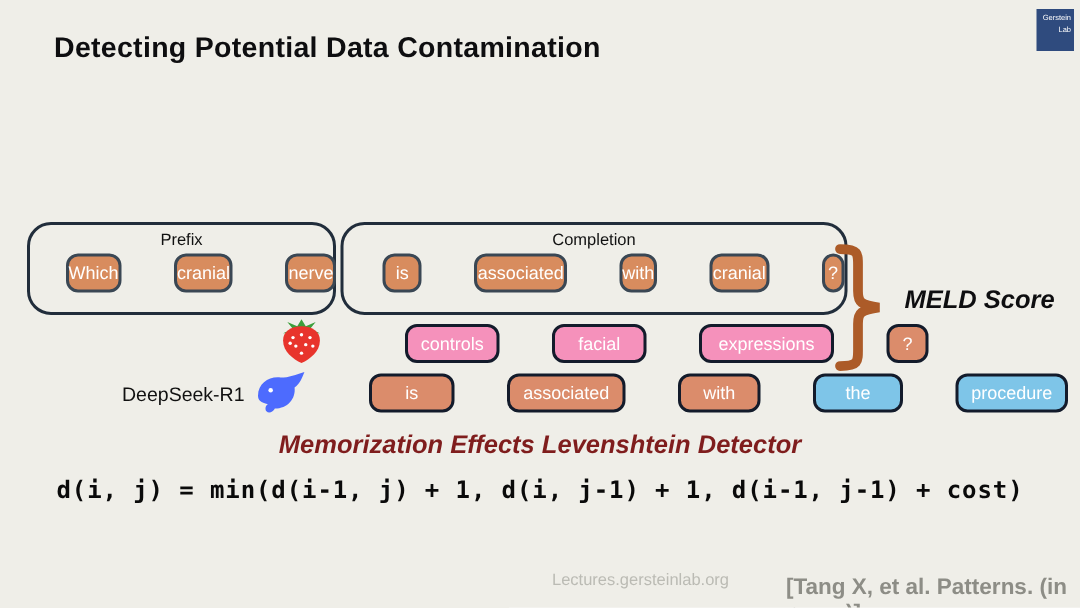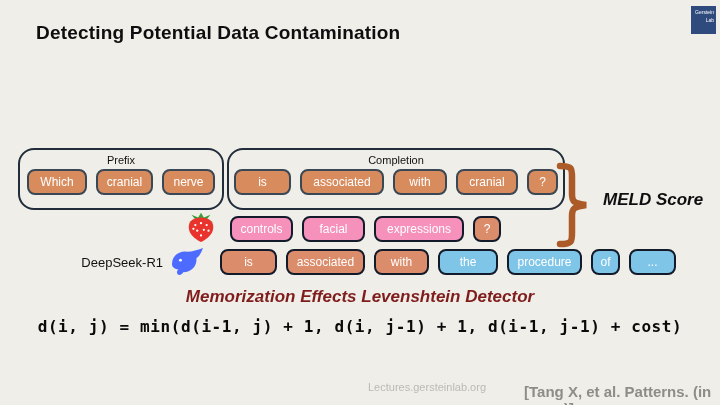--- a/index.html
+++ b/index.html
@@ -11,37 +11,37 @@
   .badge{position:absolute;top:6px;right:4px;width:25px;height:28px;background:#2F4B7E;color:#fff;
          font-size:5px;line-height:1.5;text-align:right;box-sizing:border-box;padding:3px 2px;}
 
   .group-box{position:absolute;border:2.5px solid #212D3B;border-radius:16px;box-sizing:border-box;height:62px;}
   #prefix-box{left:18px;top:148px;width:206px;}
   #completion-box{left:227px;top:148px;width:338px;}
   .group-label{text-align:center;font-size:11px;color:#111;margin-top:4px;}
   .token-row{display:flex;justify-content:center;gap:9px;margin-top:3px;}
 
   .token{display:flex;align-items:center;justify-content:center;color:#fff;font-size:12px;
-         border-radius:8px;box-sizing:border-box;height:26px;}
+         border-radius:8px;box-sizing:border-box;height:26px;margin-left:26px;}
   .tok-orange{background:#D88C5E;border:2px solid #3A4754;}
   .tok-salmon{background:#DB8C6B;border:2.5px solid #131B2B;}
   .tok-pink{background:#F591BB;border:2.5px solid #131B2B;}
   .tok-blue{background:#7EC5E8;border:2.5px solid #131B2B;}
 
   .brace{position:absolute;left:556px;top:161px;}
   .meld{position:absolute;left:603px;top:190px;font-size:17px;font-weight:800;font-style:italic;color:#0e0e10;}
 
   .model-label{position:absolute;font-size:13px;color:#111;text-align:right;}
   #o1-label{left:80px;width:90px;top:222px;}
   #ds-label{left:73px;width:90px;top:255px;}
   .model-icon{position:absolute;}
   #strawberry{left:184px;top:209px;}
   #whale{left:168px;top:247px;}
   .model-tokens{position:absolute;display:flex;}
-  #o1-tokens{left:230px;top:216px;gap:9px;}
+  #o1-tokens{left:244px;top:216px;gap:9px;}
   #ds-tokens{left:220px;top:249px;gap:9px;}
 
   .subtitle{position:absolute;left:0;top:287px;width:720px;text-align:center;font-size:17px;
             font-style:italic;font-weight:700;color:#7f1d1d;}
   .formula{position:absolute;left:0;top:317px;width:720px;text-align:center;
            font-family:"DejaVu Sans Mono","Liberation Mono",monospace;font-weight:bold;
            font-size:16px;letter-spacing:.6px;color:#0a0a0a;}
 
   .footer-site{position:absolute;left:368px;top:381px;font-size:11px;color:#BBBBB4;}
   .footer-cite{position:absolute;left:524px;top:383px;font-size:15px;font-weight:700;color:#8D8D86;}

